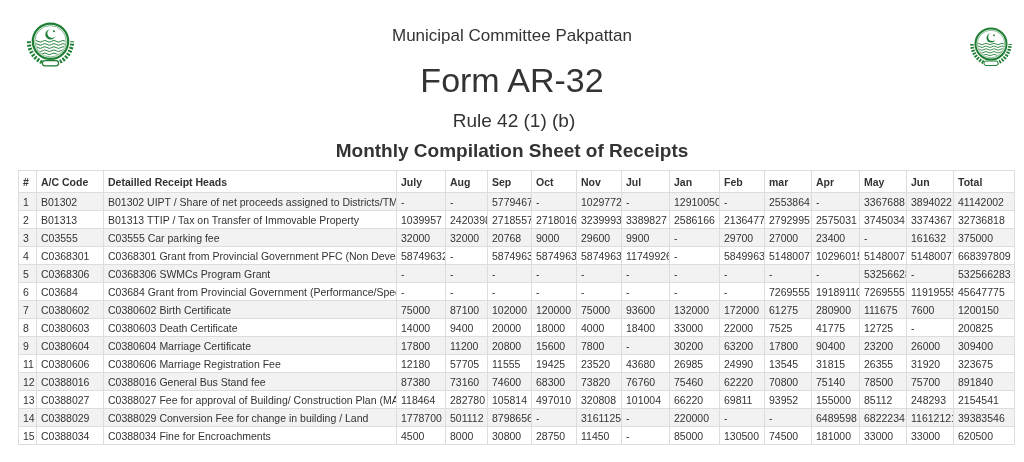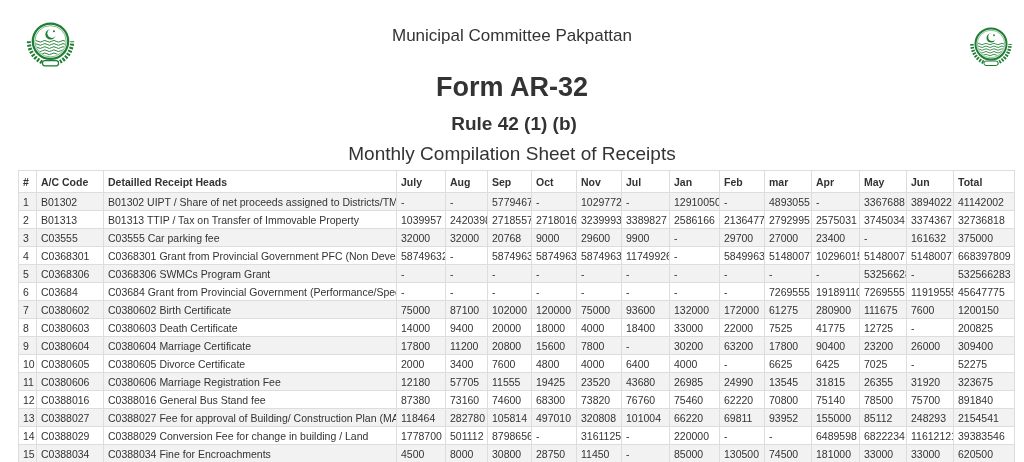--- a/index.html
+++ b/index.html
@@ -5,24 +5,24 @@
   html,body{margin:0;padding:0}
   body{
     width:1024px;height:462px;overflow:hidden;position:relative;
     background:#ffffff;color:#333333;
     font-family:"Liberation Sans", sans-serif;
   }
   .logo{position:absolute}
   .logo-left{left:22px;top:18px;width:57px;height:58px}
   .logo-right{right:8px;top:21px;width:50px;height:56px}
   .titles{position:absolute;top:26px;left:0;right:0;text-align:center}
-  .org{font-size:17px;margin:0 0 26px 0;font-weight:normal}
-  .form{font-size:27px;font-weight:bold;margin:12px 0 10px 0}
-  .rule{font-size:19px;margin:0 0 8px 4px;font-weight:bold}
-  .subtitle{font-size:19px;margin:0 0 7px 0;font-weight:normal}
+  .org{font-size:17px;margin:0 0 15px 0;font-weight:normal}
+  .form{font-size:34px;font-weight:normal;margin:12px 0 10px 0}
+  .rule{font-size:19px;margin:0 0 8px 4px;font-weight:normal}
+  .subtitle{font-size:19px;margin:0 0 7px 0;font-weight:bold}
   .year{font-size:15px;margin:12px}
   table.receipts{
     position:absolute;left:18px;top:170px;width:996px;
     border-collapse:collapse;table-layout:fixed;font-size:10.5px;
   }
   .receipts th{
     font-weight:bold;text-align:left;height:21px;padding:0 4px;
     border:1px solid #dddddd;background:#ffffff;white-space:nowrap;overflow:hidden;
   }
   .receipts td{
@@ -124,21 +124,21 @@
         <td>B01302</td>
         <td>B01302 UIPT / Share of net proceeds assigned to Districts/TMAs/LGs etc.</td>
         <td>-</td>
         <td>-</td>
         <td>5779467</td>
         <td>-</td>
         <td>10297720</td>
         <td>-</td>
         <td>12910050</td>
         <td>-</td>
-        <td>4893055</td>
+        <td>2553864</td>
         <td>-</td>
         <td>3367688</td>
         <td>3894022</td>
         <td>41142002</td>
       </tr>
       <tr>
         <td>2</td>
         <td>B01313</td>
         <td>B01313 TTIP / Tax on Transfer of Immovable Property</td>
         <td>1039957</td>
@@ -275,38 +275,20 @@
         <td>-</td>
         <td>30200</td>
         <td>63200</td>
         <td>17800</td>
         <td>90400</td>
         <td>23200</td>
         <td>26000</td>
         <td>309400</td>
       </tr>
       <tr>
-        <td>10</td>
-        <td>C0380605</td>
-        <td>C0380605 Divorce Certificate</td>
-        <td>2000</td>
-        <td>3400</td>
-        <td>7600</td>
-        <td>4800</td>
-        <td>4000</td>
-        <td>6400</td>
-        <td>4000</td>
-        <td>-</td>
-        <td>6625</td>
-        <td>6425</td>
-        <td>7025</td>
-        <td>-</td>
-        <td>52275</td>
-      </tr>
-      <tr>
         <td>11</td>
         <td>C0380606</td>
         <td>C0380606 Marriage Registration Fee</td>
         <td>12180</td>
         <td>57705</td>
         <td>11555</td>
         <td>19425</td>
         <td>23520</td>
         <td>43680</td>
         <td>26985</td>

